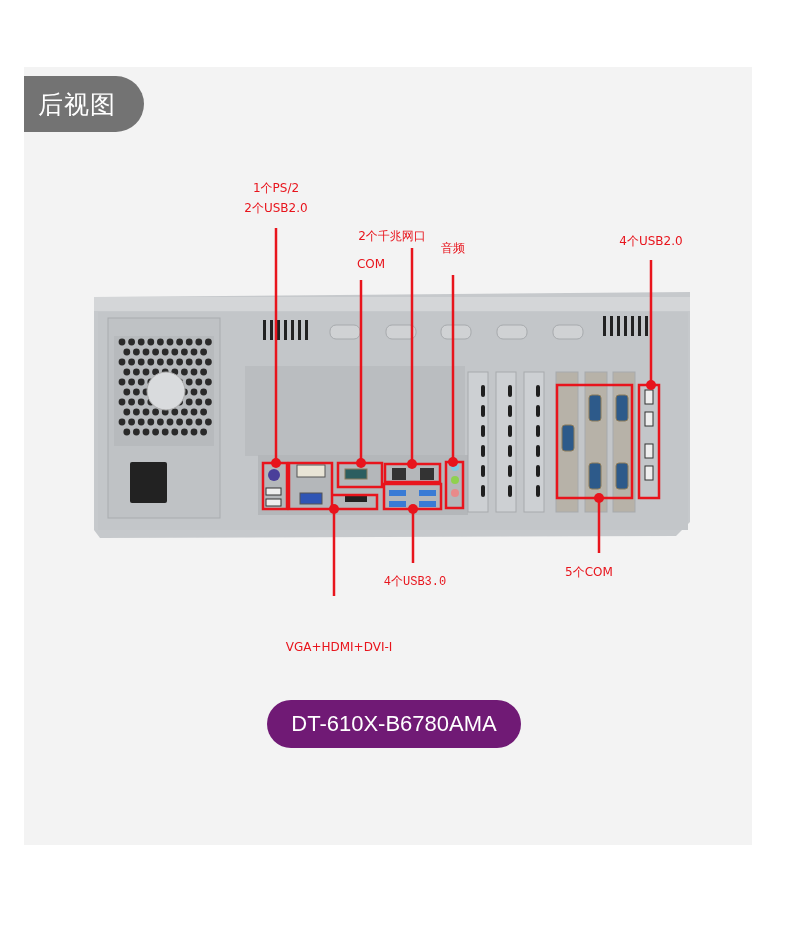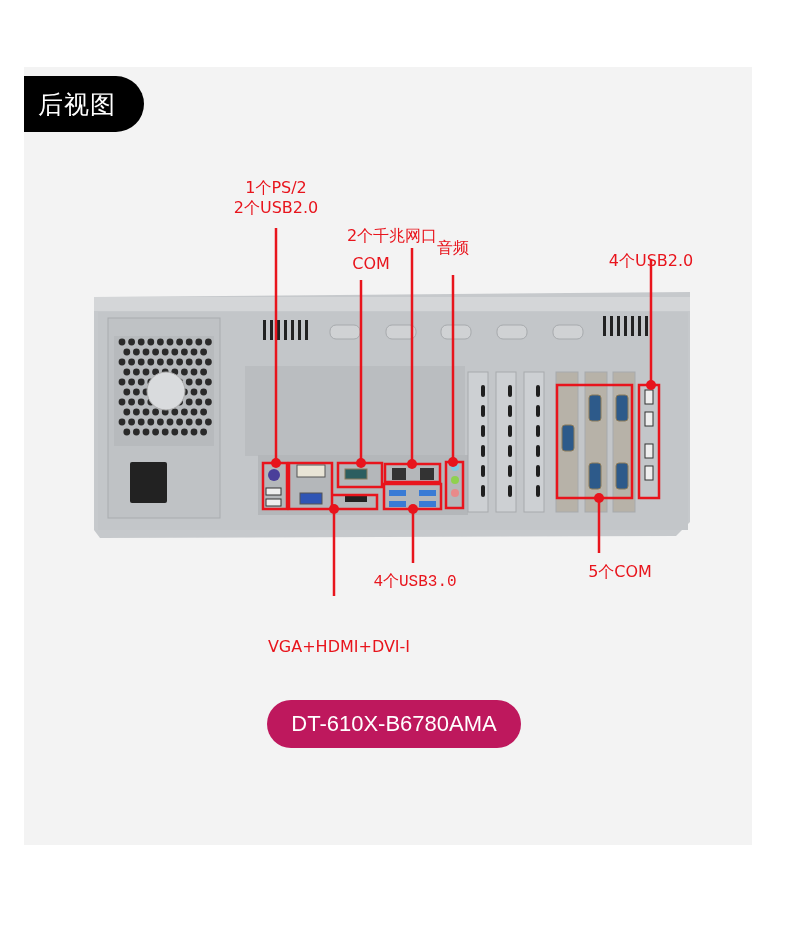--- a/index.html
+++ b/index.html
@@ -1,25 +1,25 @@
 <!DOCTYPE html>
 <html><head>
 <meta charset="utf-8">
 <style>
   html, body { margin:0; padding:0; background:#ffffff; }
   body { width:790px; height:935px; position:relative; overflow:hidden;
          font-family:"DejaVu Sans","Liberation Sans",sans-serif; }
   .panel { position:absolute; left:24px; top:67px; width:728px; height:778px; background:#f3f3f3; }
   .title-badge { position:absolute; left:24px; top:76px; width:120px; height:56px;
-    background:#000000; border-radius:0 28px 28px 0; color:#fff; font-size:25px;
+    background:#737373; border-radius:0 28px 28px 0; color:#fff; font-size:25px;
     display:flex; align-items:center; padding-left:14px; box-sizing:border-box; letter-spacing:1px; }
   .model-badge { position:absolute; left:267px; top:700px; width:254px; height:48px;
-    background:#be185d; border-radius:24px; color:#fff; font-size:22px;
+    background:#701a75; border-radius:24px; color:#fff; font-size:22px;
     display:flex; align-items:center; justify-content:center; font-family:"Liberation Sans",sans-serif; }
-  .label { position:absolute; color:#e8141c; font-size:16px; line-height:20px; white-space:nowrap;
+  .label { position:absolute; color:#e8141c; font-size:12px; line-height:20px; white-space:nowrap;
     font-family:"DejaVu Sans","Liberation Sans",sans-serif; text-align:center; }
   svg.art { position:absolute; left:0; top:0; }
 </style>
 </head>
 <body>
 
 <div class="panel"></div>
 
 <div class="title-badge">
   <span>后视图</span>
@@ -261,20 +261,20 @@
   </g>
 </svg>
 
 <div class="label" style="left:226px; top:178px; width:100px;">
   <div>1个PS/2</div>
   <div>2个USB2.0</div>
 </div>
 <div class="label" style="left:332px; top:226px; width:120px;">2个千兆网口</div>
 <div class="label" style="left:341px; top:254px; width:60px;">COM</div>
 <div class="label" style="left:428px; top:238px; width:50px;">音频</div>
-<div class="label" style="left:596px; top:231px; width:110px;margin-top:20px;">4个USB2.0</div>
+<div class="label" style="left:596px; top:231px; width:110px;">4个USB2.0</div>
 <div class="label" style="left:363px; top:572px; width:104px;font-family:Liberation Mono, monospace;">4个USB3.0</div>
-<div class="label" style="left:573px; top:562px; width:94px;">5个COM</div>
+<div class="label" style="left:542px; top:562px; width:94px;">5个COM</div>
 <div class="label" style="left:256px; top:637px; width:166px;">VGA+HDMI+DVI-I</div>
 
 <div class="model-badge">
   <span>DT-610X-B6780AMA</span>
 </div>
 
 </body></html>

